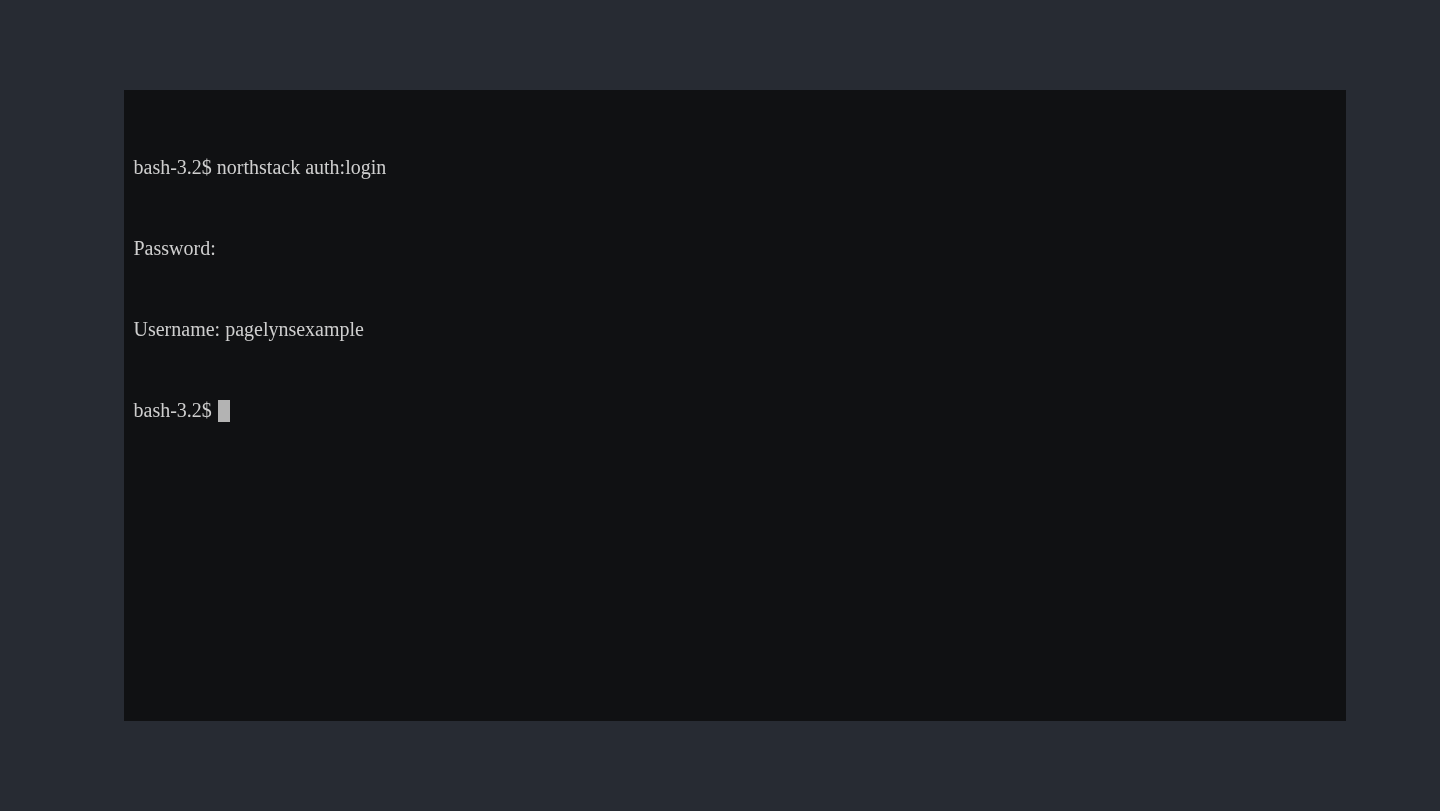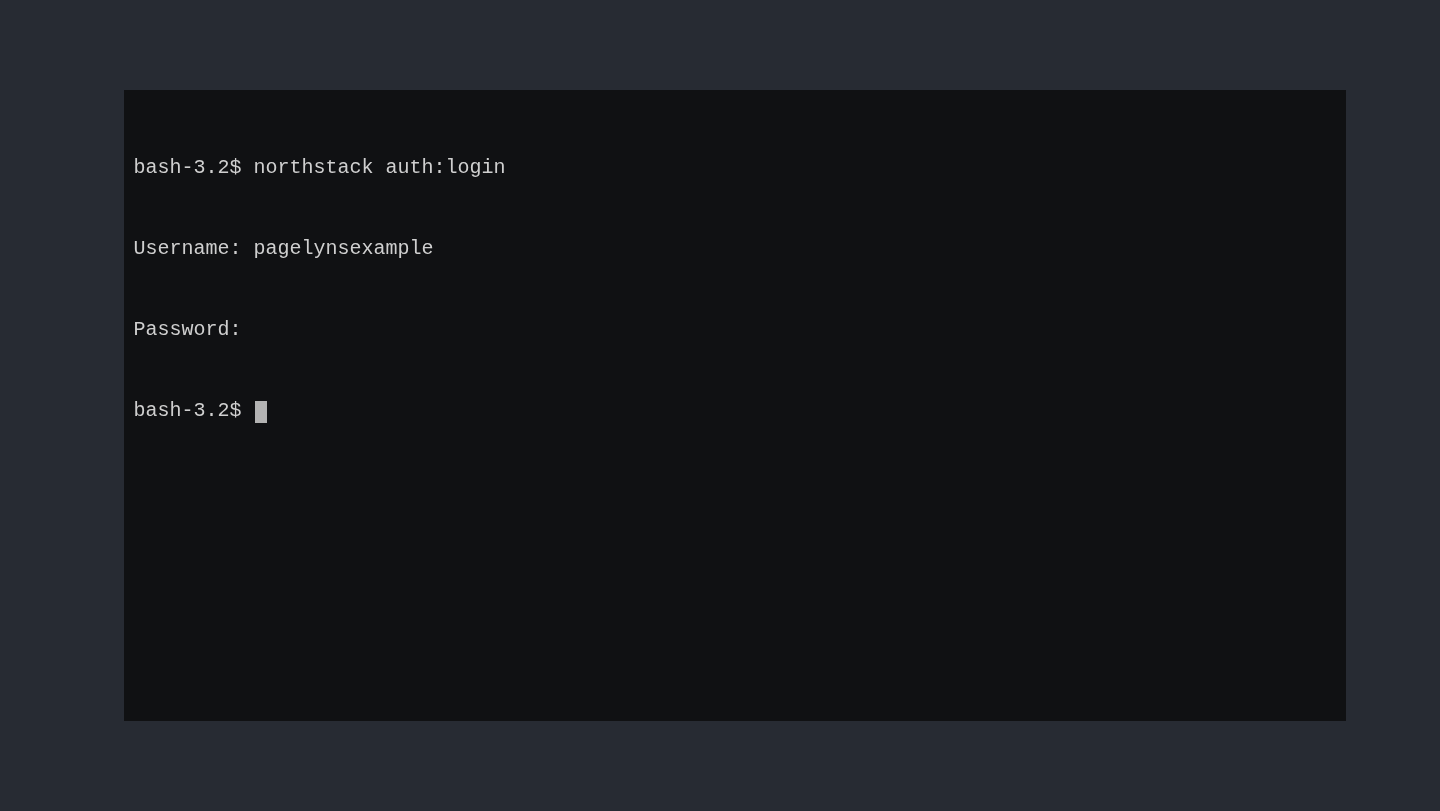--- a/index.html
+++ b/index.html
@@ -15,21 +15,21 @@
       align-items: flex-start;
       justify-content: center;
       padding-top: 90px;
       overflow: hidden;
     }
     .terminal-window {
       width: 1222px;
       height: 631px;
       background-color: #101113;
       padding: 10px 10px;
-      font-family: Liberation Mono, monospace;
+      font-family: Liberation Serif, serif;
       font-size: 20px;
       line-height: 27px;
       color: #cfcfcf;
       white-space: pre;
       overflow: hidden;
       margin-left: 29px;
     }
     .terminal-line {
       display: block;
     }
@@ -48,16 +48,16 @@
       margin-left: 1px;
       position: relative;
       top: 1px;
     }
   </style>
 </head>
 <body>
 
 <div class="terminal-window">
   <div class="terminal-line"><span class="prompt-text">bash-3.2$ </span><span class="command-text">northstack auth:login</span></div>
+  <div class="terminal-line"><span class="prompt-text"></span><span class="command-text">Password:</span></div>
   <div class="terminal-line"><span class="prompt-text"></span><span class="command-text">Username: pagelynsexample</span></div>
-  <div class="terminal-line"><span class="prompt-text"></span><span class="command-text">Password:</span></div>
   <div class="terminal-line"><span class="prompt-text">bash-3.2$ </span><span class="command-text"></span><span class="cursor"></span></div>
 </div>
 
 </body></html>

